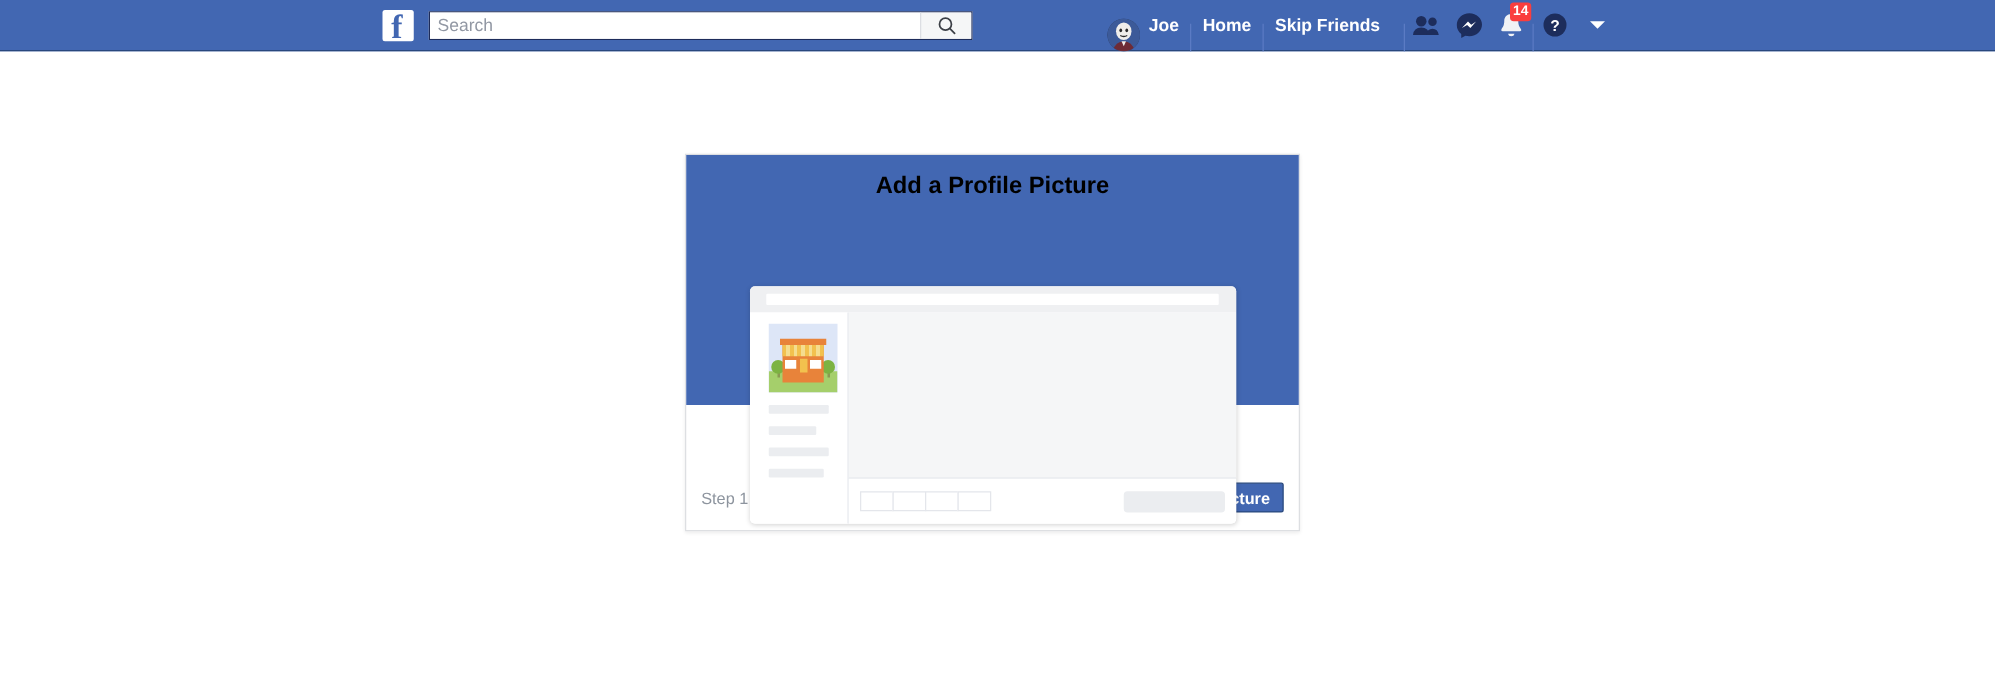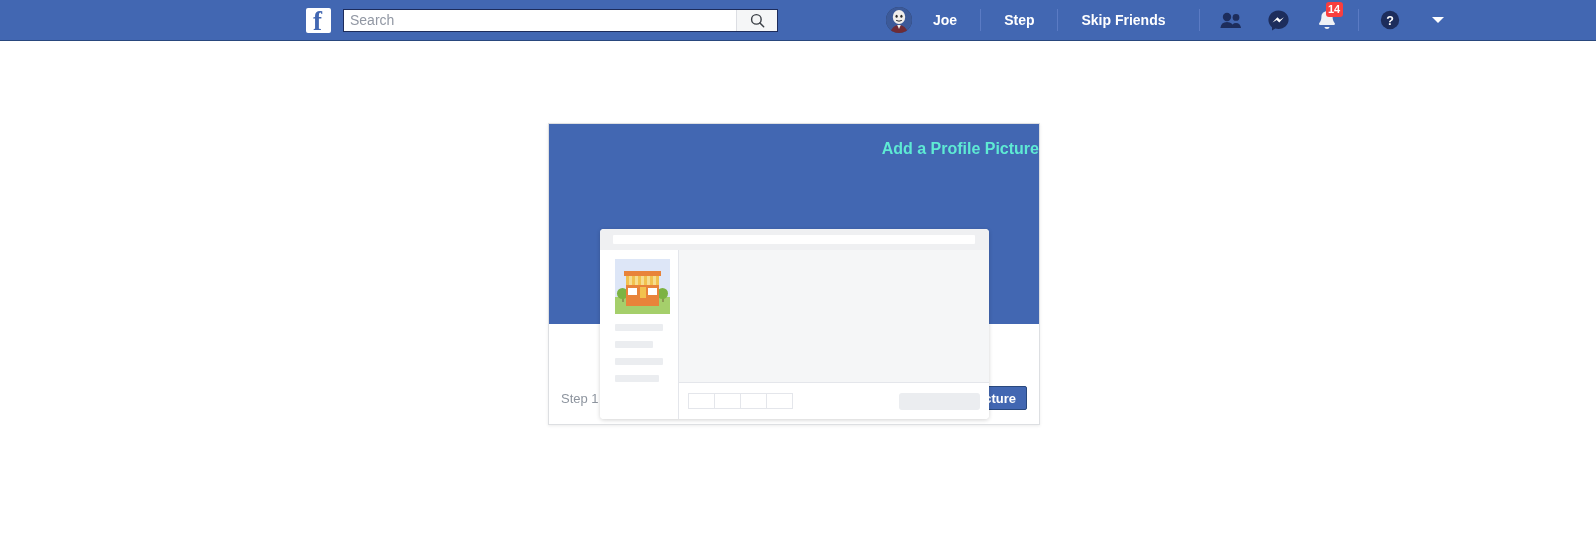--- a/index.html
+++ b/index.html
@@ -83,24 +83,23 @@
     border-left: 1px solid #dcdee3;
     display: flex;
     align-items: center;
     justify-content: center;
     cursor: pointer;
   }
 
   
   .nav-right {
     display: flex;
-    align-items: center;
+    align-items: flex-end;
     margin-left: 108px;
     height: 41px;
-    gap: 14px;
   }
   .nav-avatar {
     width: 26px; height: 26px;
     border-radius: 50%;
     overflow: hidden;
     background: #2b3a5e;
     flex: none;
   }
   .nav-link {
     color: #ffffff;
@@ -169,23 +168,23 @@
   }
 
   .card-hero {
     height: 200px;
     background: #4267B2;
     position: relative;
     overflow: visible;
   }
 
   .hero-title {
-    text-align: right;
-    color: #5eead4;
-    font-size: 16px;
+    text-align: center;
+    color: #000000;
+    font-size: 19px;
     font-weight: bold;
     padding-top: 15px;
     line-height: 19px;
   }
   .hero-sub {
     text-align: center;
     color: #ffffff;
     font-size: 15px;
     line-height: 19px;
     padding-top: 1px;
@@ -410,21 +409,21 @@
           <ellipse cx="10.6" cy="9.2" rx="1.1" ry="1.5" fill="#2b2b2b"></ellipse>
           <ellipse cx="15.4" cy="9.2" rx="1.1" ry="1.5" fill="#2b2b2b"></ellipse>
           <path d="M10.2 13.4 q2.8 1.6 5.6 0" stroke="#2b2b2b" stroke-width="1" fill="none"></path>
           <path d="M4 26 q2.5 -8 9 -8 q6.5 0 9 8 z" fill="#6e2b36"></path>
           <path d="M11.2 18 l1.8 4 l1.8 -4 z" fill="#f0eeeb"></path>
         </svg>
       </div>
 
       <a class="nav-link name">Joe</a>
       <div class="nav-sep"></div>
-      <a class="nav-link">Step</a>
+      <a class="nav-link">Home</a>
       <div class="nav-sep"></div>
       <a class="nav-link">Skip Friends</a>
       <div class="nav-sep" style="margin-left:10px;"></div>
 
       <div class="nav-icon-btn">
         <svg width="22" height="16" viewBox="0 0 22 16">
           <circle cx="7" cy="5" r="4.2" fill="#1d2d5c"></circle>
           <path d="M0.4 16 q0.6 -6 6.6 -6 q6 0 6.6 6 z" fill="#1d2d5c"></path>
           <circle cx="16" cy="5.4" r="3.4" fill="#1d2d5c"></circle>
           <path d="M11 16 q0.8 -5 5 -5 q4.2 0 5 5 z" fill="#1d2d5c"></path>

